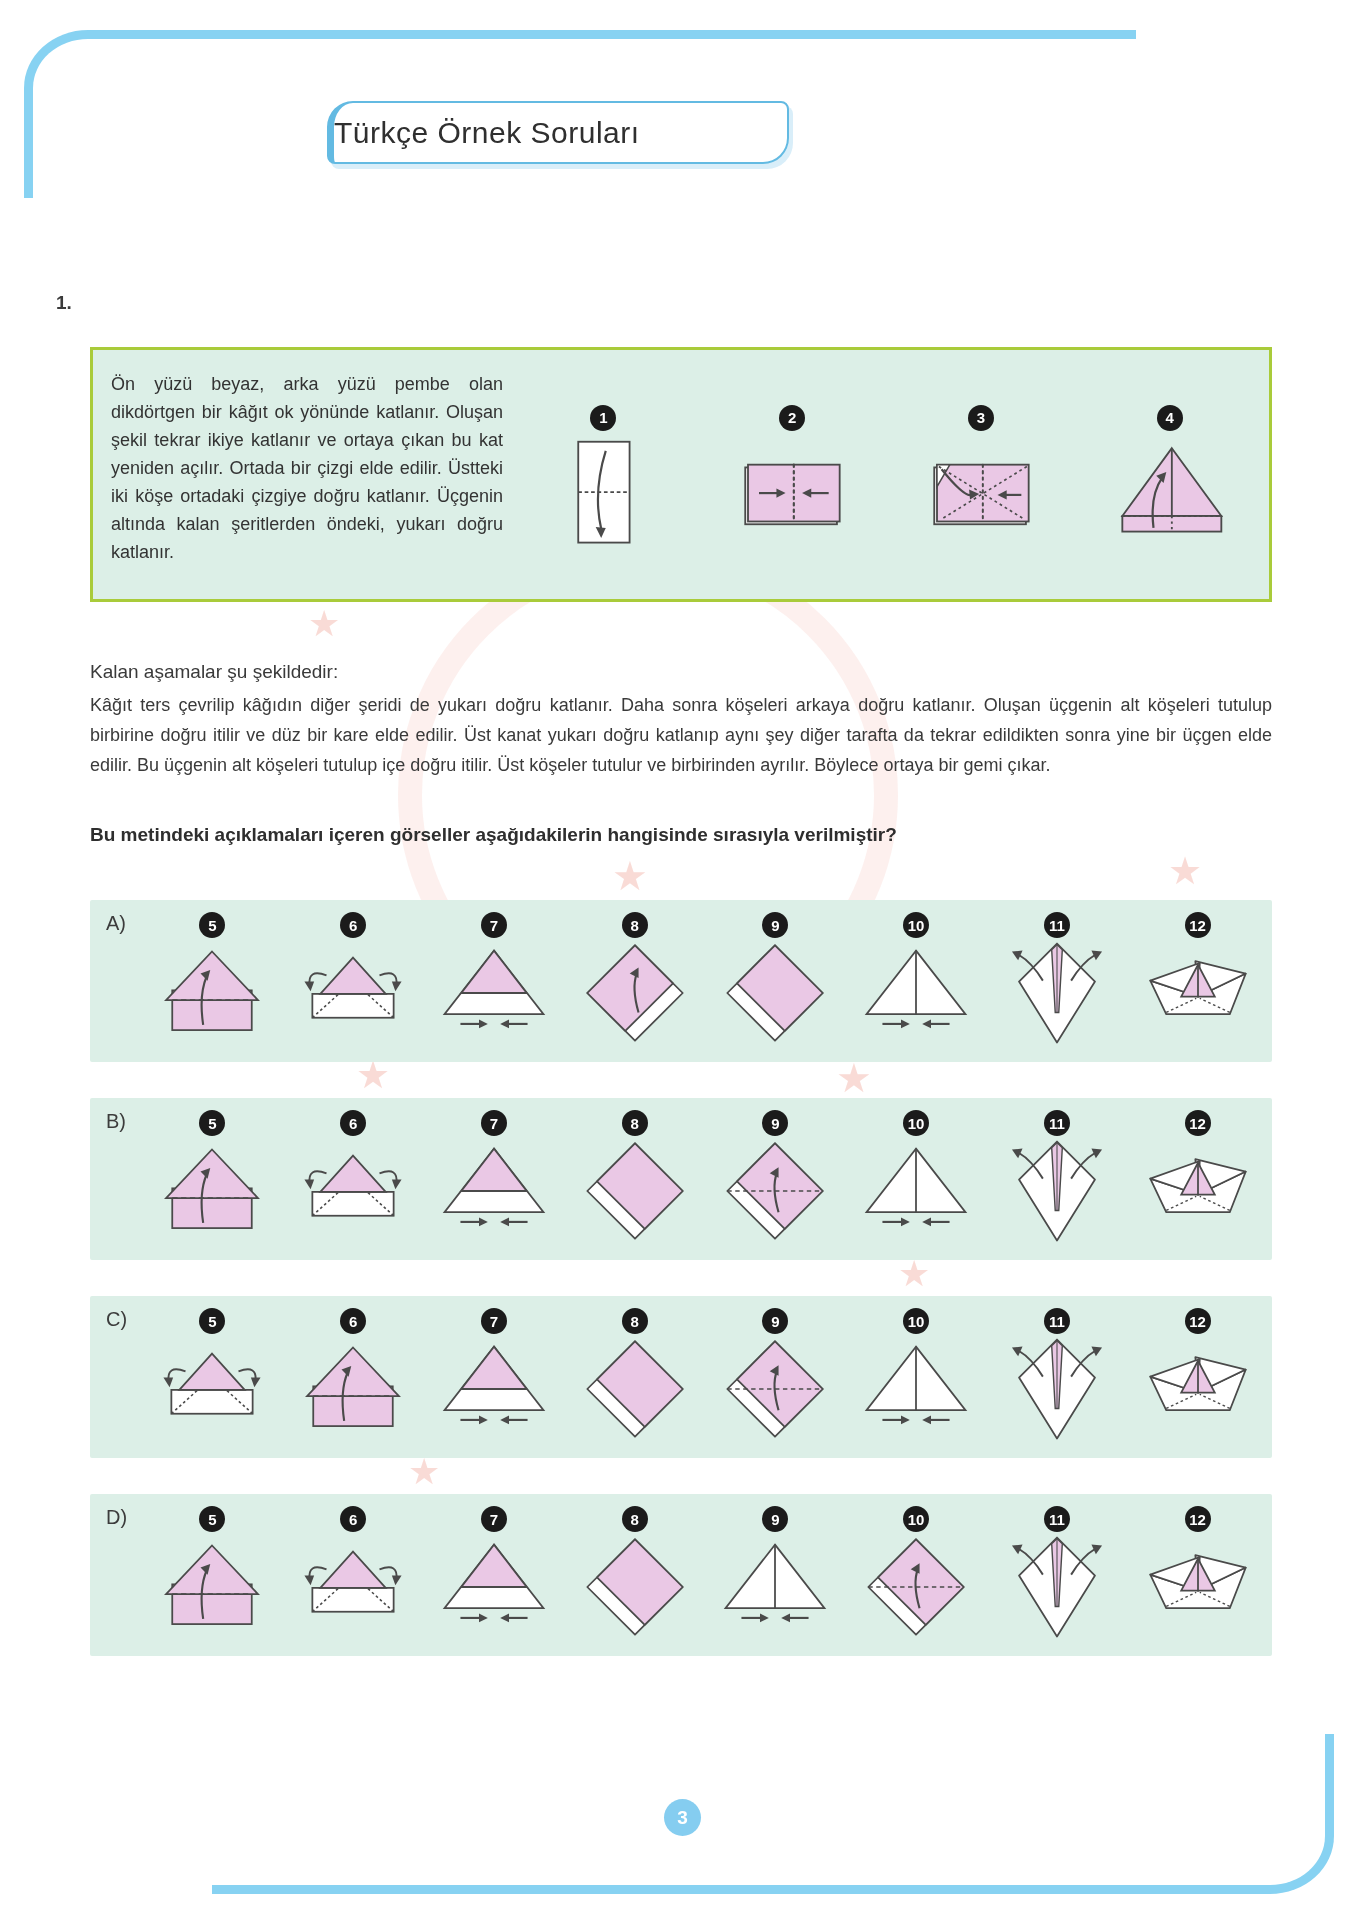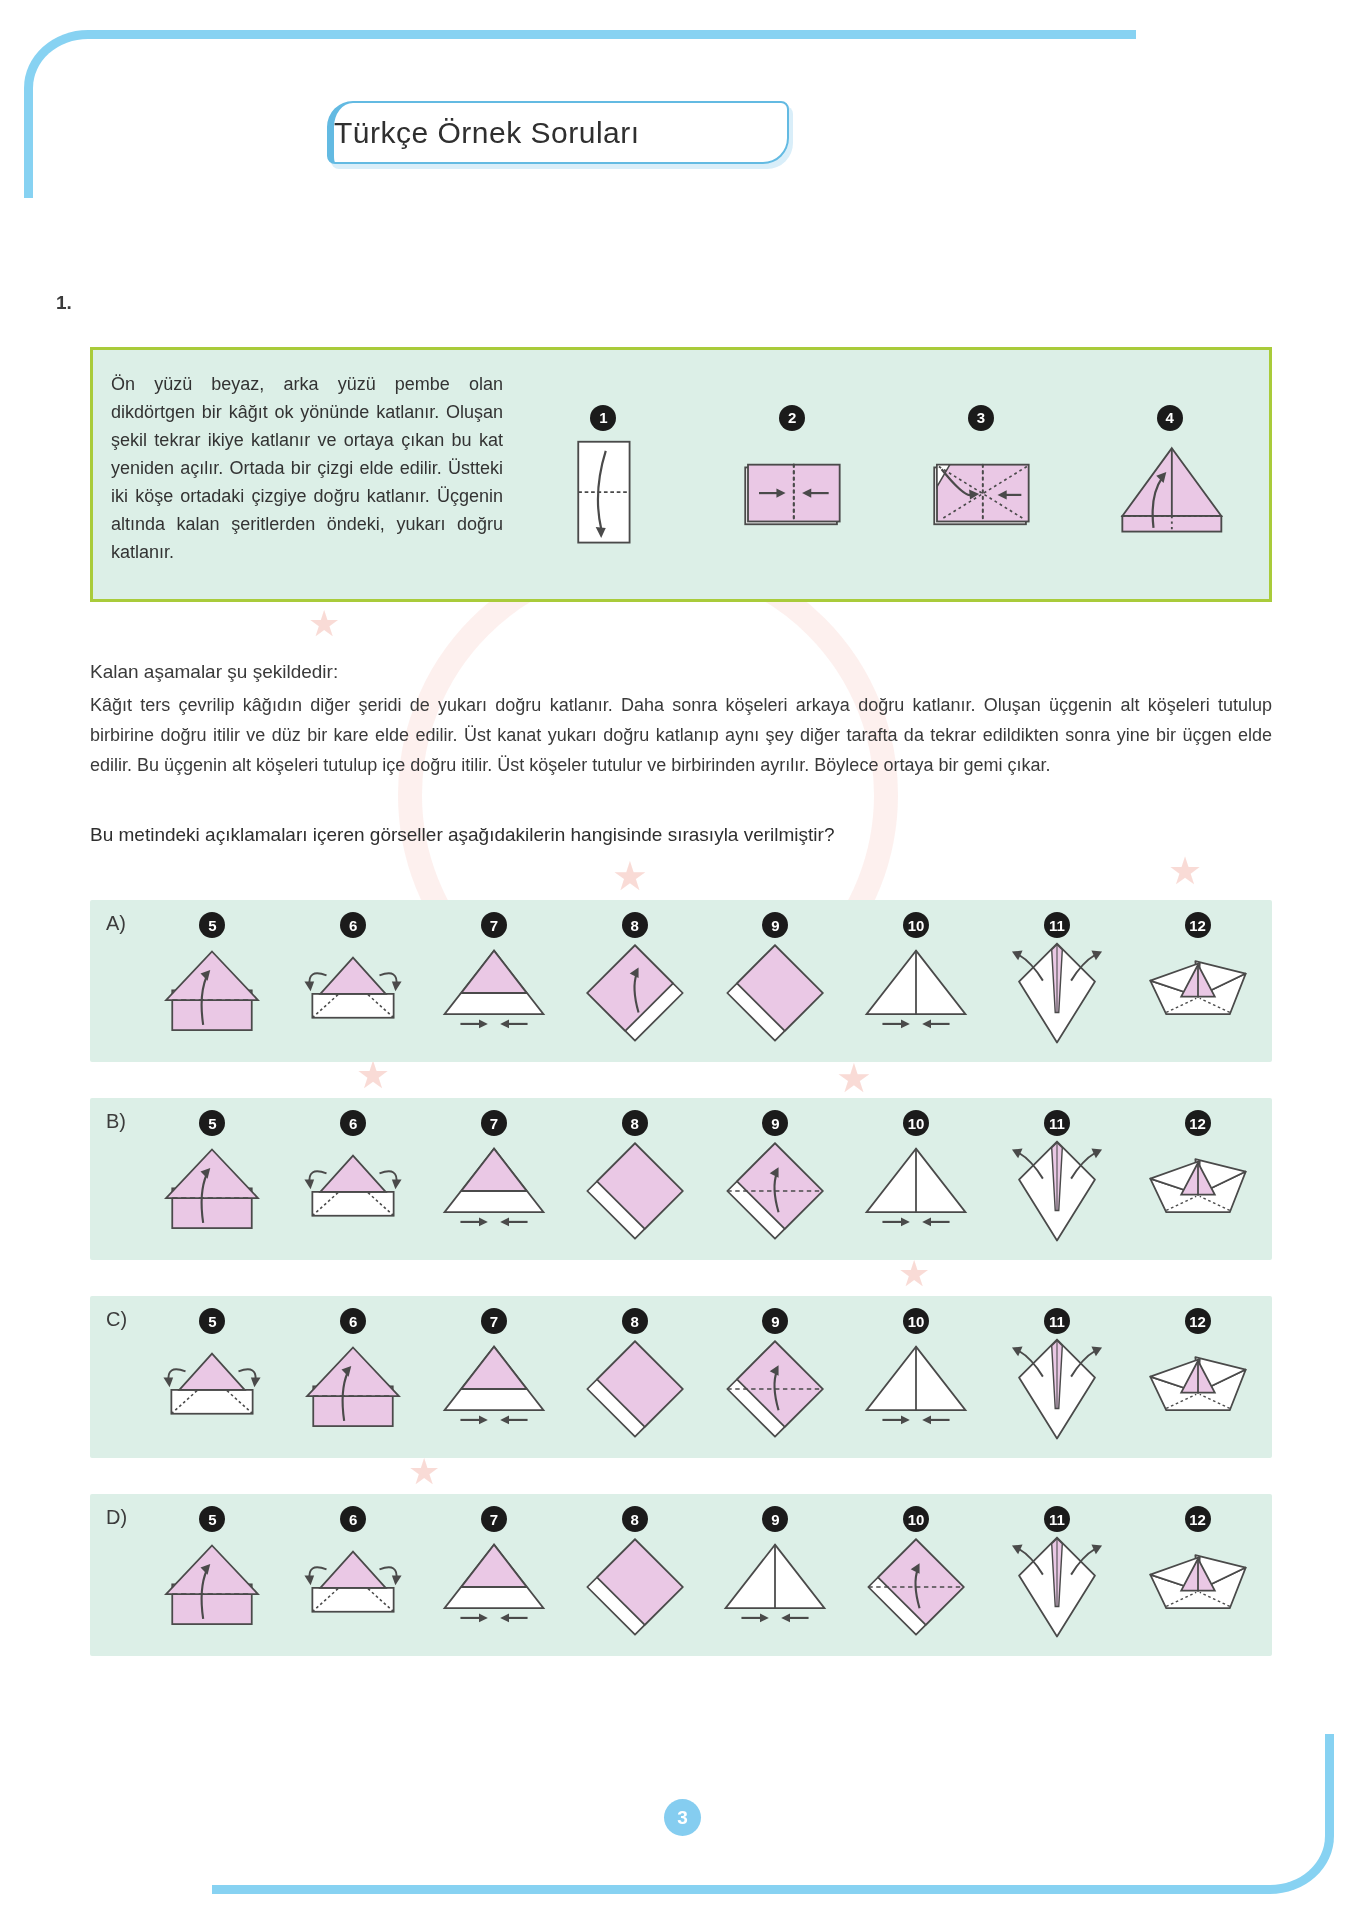--- a/index.html
+++ b/index.html
@@ -29,21 +29,21 @@
   .q-intro{position:absolute;left:56px;top:292px;width:1180px;display:flex;gap:18px;font-size:19px;}
   .q-num{font-weight:bold}
   
   .desc-box{position:absolute;left:90px;top:347px;width:1182px;height:255px;
     background:#dcefe7;border:3px solid #a9cb3a;display:flex;padding:20px 5px 12px 18px;}
   .desc-text{width:392px;font-size:18px;line-height:28px;text-align:justify;color:#333}
   #box-figures{flex:1;display:flex;justify-content:space-evenly;align-items:center;padding-left:6px}
   
   .lead{position:absolute;left:90px;top:652px;font-size:19px;margin-top:9px;}
   .paragraph{position:absolute;left:90px;top:690px;width:1182px;font-size:18px;line-height:30px;text-align:justify;}
-  .prompt{position:absolute;left:90px;top:824px;width:1182px;font-size:19px;font-weight:normal;color:#2e2e2e;}
+  .prompt{position:absolute;left:90px;top:824px;width:1182px;font-size:19px;font-weight:bold;color:#2e2e2e;}
   
   #options-container{position:absolute;left:90px;top:900px;width:1182px;}
   .option-row{position:relative;height:162px;margin-bottom:36px;background:#dcefe7;border-radius:2px;}
   .opt-label{position:absolute;left:16px;top:12px;font-size:20px;color:#3c3c3c;}
   .steps{position:absolute;left:52px;top:6px;right:4px;bottom:2px;display:flex;}
   .step-cell{flex:1;display:flex;flex-direction:column;align-items:center;}
   .badge{width:26px;height:26px;border-radius:50%;background:#1b1b1b;color:#fff;
     font-size:15px;font-weight:bold;display:flex;align-items:center;justify-content:center;margin:6px 0 2px;}
   .step-cell svg{width:108px;height:106px;}
   #box-figures .step-cell svg{width:110px;height:122px;}

